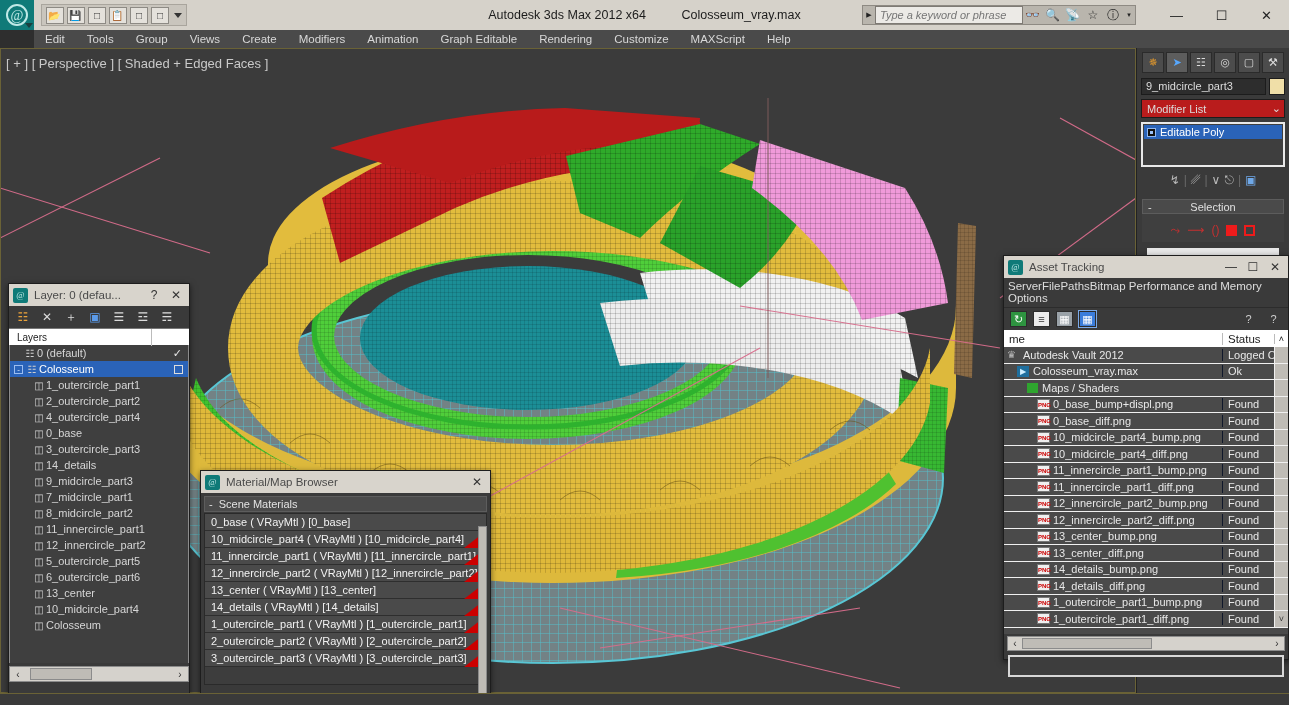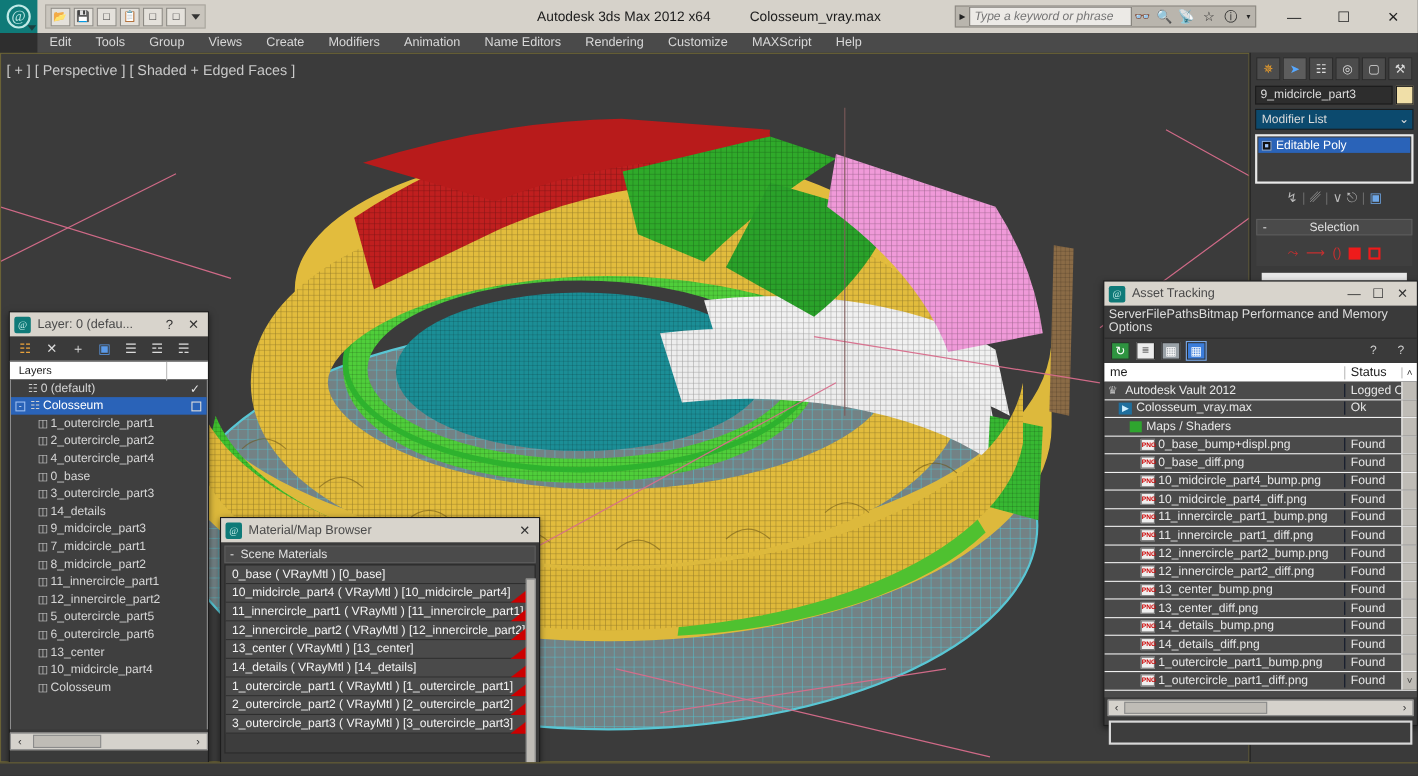--- a/index.html
+++ b/index.html
@@ -24,21 +24,21 @@
     display:flex; align-items:center; justify-content:center; font-size:10px;
     color:#333; }
   .qcaret { width:0;height:0;border-left:4px solid transparent;
     border-right:4px solid transparent;border-top:5px solid #333; margin-left:2px;}
   .apptitle { position:absolute; left:0; right:0; text-align:center;
     font-size:12.5px; color:#1c1c1c; pointer-events:none; }
   .apptitle span { margin:0 16px; }
   .tb-right { position:absolute; right:0; top:0; height:30px; display:flex;
     align-items:center; }
   .searchwrap { display:flex; align-items:center; height:20px;
-    background:#b9b5ad; border:1px solid #8e8a83; margin-right:12px; }
+    background:#b9b5ad; border:1px solid #8e8a83; margin-right:18px; }
   .searchwrap .sc { width:12px; text-align:center; font-size:7px; color:#222; }
   .searchinput { width:148px; height:18px; border:1px solid #7e7a74;
     background:#eceae6; font-style:italic; font-size:11px; color:#5d5a55;
     padding:0 4px; font-family:"Liberation Sans", sans-serif; }
   .ticon { width:20px; text-align:center; font-size:12px; color:#2a2a2a; }
   .wctl { width:45px; height:30px; display:flex; align-items:center;
     justify-content:center; font-size:13px; color:#222; }
 
   
   .menubar { position:absolute; left:34px; top:30px; width:1255px; height:18px;
@@ -66,21 +66,21 @@
     height:645px; background:#3a3a3a; border-left:1px solid #222; }
   .cp-tabs { display:flex; gap:2px; padding:4px 3px 3px 5px; }
   .cp-tab { width:22px; height:21px; background:#4c4c4c; border:1px solid #2b2b2b;
     display:flex; align-items:center; justify-content:center; font-size:11px;
     color:#ddd; }
   .cp-tab.sel { background:#5d5d5d; }
   .namerow { display:flex; padding:0 4px; margin-top:2px; gap:3px; }
   .namefield { flex:1; height:17px; background:#2d2d2d; border:1px solid #1c1c1c;
     color:#dcdcdc; font-size:11px; padding:0 4px; line-height:15px; }
   .colorswatch { width:16px; height:17px; background:#f0dfa8; border:1px solid #1c1c1c; }
-  .modlist { margin:4px; height:19px; background:#0c4a6e; border:1px solid #1c1c1c;
+  .modlist { margin:4px; height:19px; background:#b91c1c; border:1px solid #1c1c1c;
     display:flex; align-items:center; justify-content:space-between;
     padding:0 3px 0 5px; color:#dcdcdc; font-size:11px; }
   .modstack { margin:0 4px; height:45px; background:#3e3e3e;
     border:2px solid #e9e9e9; padding:1px; }
   .modrow { height:14px; background:#2a63b8; color:#fff; font-size:11px;
     display:flex; align-items:center; gap:4px; padding:0 3px; }
   .modrow .sq { width:9px;height:9px;background:#111; border:1px solid #8fb6ef;
     display:inline-block; position:relative;}
   .modrow .sq:after{content:"";position:absolute;left:2px;top:2px;width:3px;
     height:3px;background:#9cc2f7;}
@@ -251,21 +251,21 @@
   </div>
 
   <div class="menubar">
     <div class="menu-item">Edit</div>
     <div class="menu-item">Tools</div>
     <div class="menu-item">Group</div>
     <div class="menu-item">Views</div>
     <div class="menu-item">Create</div>
     <div class="menu-item">Modifiers</div>
     <div class="menu-item">Animation</div>
-    <div class="menu-item">Name Editors</div>
+    <div class="menu-item">Graph Editable</div>
     <div class="menu-item">Rendering</div>
     <div class="menu-item">Customize</div>
     <div class="menu-item">MAXScript</div>
     <div class="menu-item">Help</div>
   </div>
 
   <div class="viewport">
     <svg id="model" viewBox="0 0 1136 645" preserveAspectRatio="none">
       <defs>
         <pattern id="wf" width="5" height="5" patternUnits="userSpaceOnUse">

